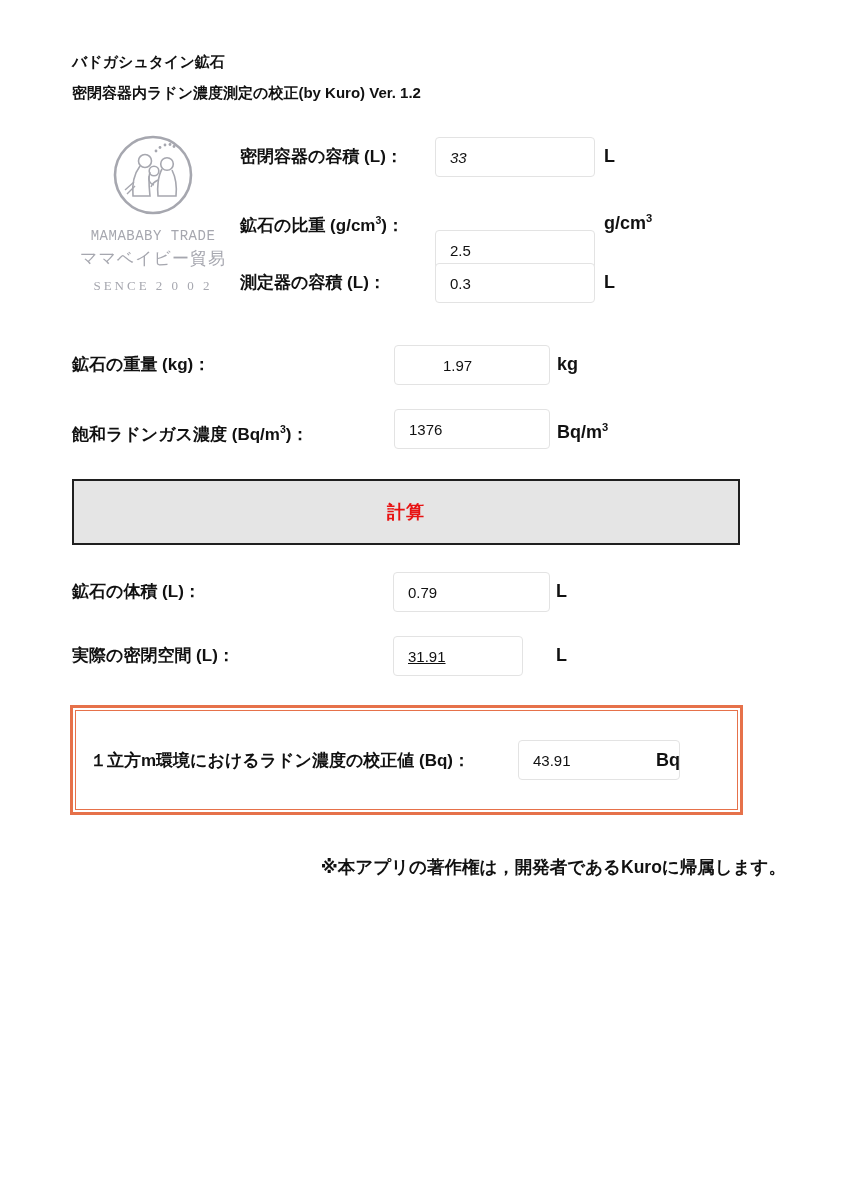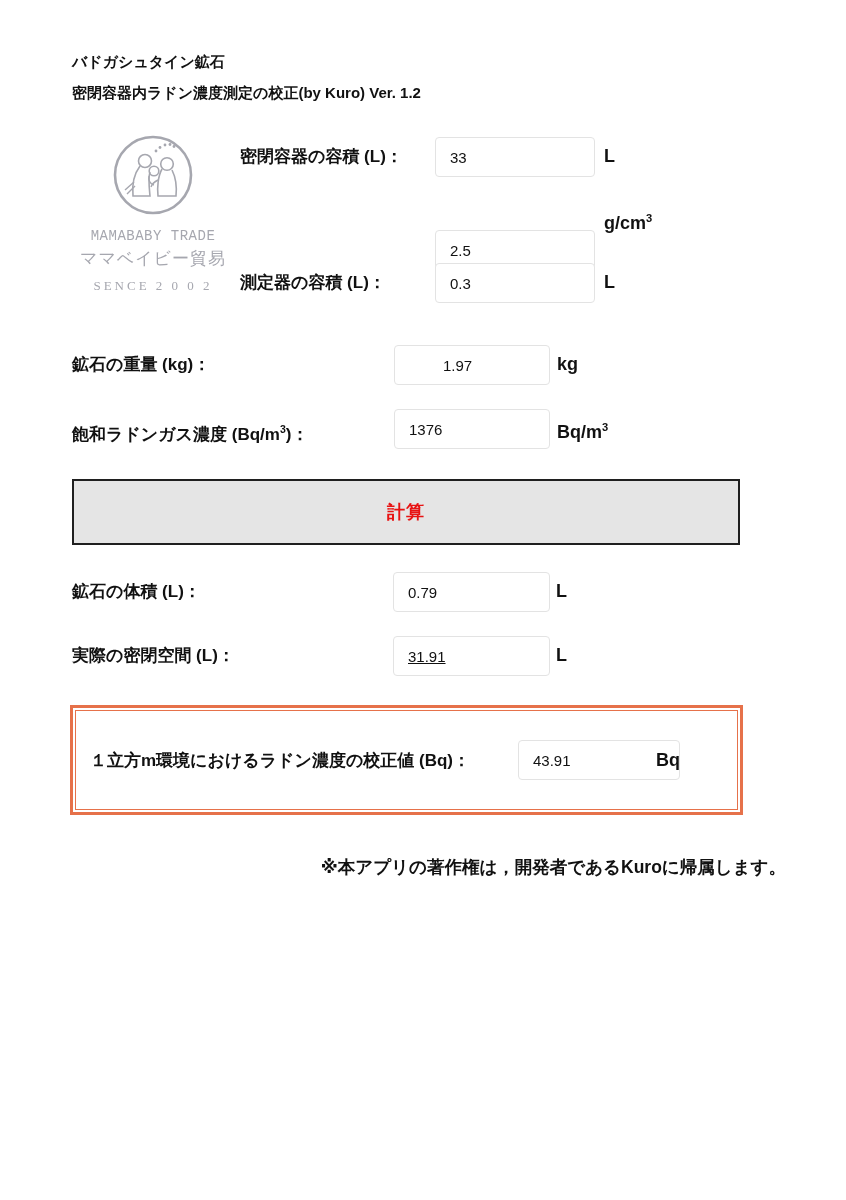--- a/index.html
+++ b/index.html
@@ -73,23 +73,24 @@
         <path d="M50 35 C46 42 45 54 46 62 L64 62 C65 52 63 42 60 36" stroke-width="1.6"></path>
         <path d="M46 46 C42 48 40 50 39 53" stroke-width="1.4"></path>
       </svg>
     </span>
     <div class="brand">MAMABABY TRADE</div>
     <div class="brand-ja">ママベイビー貿易</div>
     <div class="since">SENCE 2 0 0 2</div>
   </div>
 
   <div class="lbl" style="left:240px;top:145px;">密閉容器の容積 (L)：</div>
-  <input class="inp" style="left: 435px; top: 137px; width: 160px;" value="33">
+  <input class="inp" style="left: 435px; top: 137px; width: 160px; font-style: italic;" value="33">
   <div class="unit" style="left:604px;top:144px;">L</div>
 
+  <div class="lbl" style="left:240px;top:208px;"><span>鉱石の比重 (g/cm</span><sup>3</sup><span>)：</span></div>
   <input class="inp" style="left: 435px; top: 200px; width: 160px; margin-top: 30px;" value="2.5">
   <div class="unit" style="left:604px;top:206px;"><span>g/cm</span><sup>3</sup></div>
 
   <div class="lbl" style="left:240px;top:271px;">測定器の容積 (L)：</div>
   <input class="inp" style="left: 435px; top: 263px; width: 160px;" value="0.3">
   <div class="unit" style="left:604px;top:270px;">L</div>
 
   <div class="lbl" style="left:72px;top:353px;">鉱石の重量 (kg)：</div>
   <input class="inp" style="left: 394px; top: 345px; width: 156px; padding-left: 48px;" value="1.97">
   <div class="unit" style="left:557px;top:352px;">kg</div>
@@ -100,21 +101,21 @@
 
   <div class="calc-btn">
     <span class="calc-label">計算</span>
   </div>
 
   <div class="lbl" style="left:72px;top:580px;">鉱石の体積 (L)：</div>
   <input class="inp" style="left: 393px; top: 572px; width: 157px;" value="0.79">
   <div class="unit" style="left:556px;top:579px;">L</div>
 
   <div class="lbl" style="left:72px;top:644px;">実際の密閉空間 (L)：</div>
-  <input class="inp" style="left: 393px; top: 636px; width: 157px; text-decoration: underline;" value="31.91">
+  <input class="inp" style="left: 393px; top: 636px; width: 130px; text-decoration: underline;" value="31.91">
   <div class="unit" style="left:556px;top:643px;">L</div>
 
   <div class="result-box">
     <div class="inner"></div>
   </div>
   <div class="lbl" style="left:90px;top:749px;">１立方m環境におけるラドン濃度の校正値 (Bq)：</div>
   <input class="inp" style="left: 518px; top: 740px; width: 162px;" value="43.91">
   <div class="unit" style="left:656px;top:748px;">Bq</div>
 
   <div class="footer">※本アプリの著作権は，開発者であるKuroに帰属します。</div>

